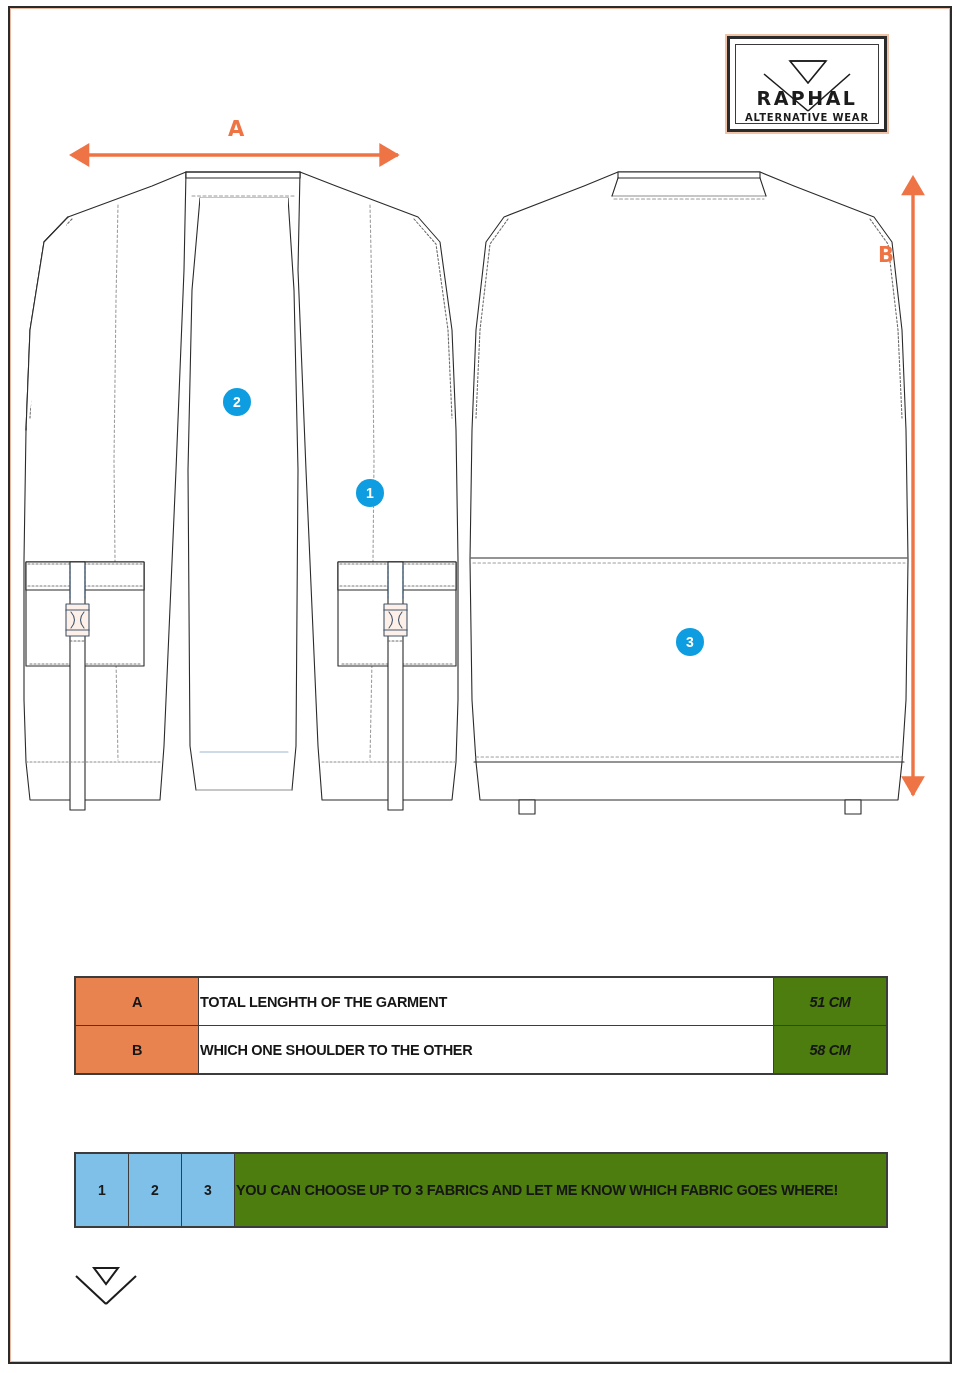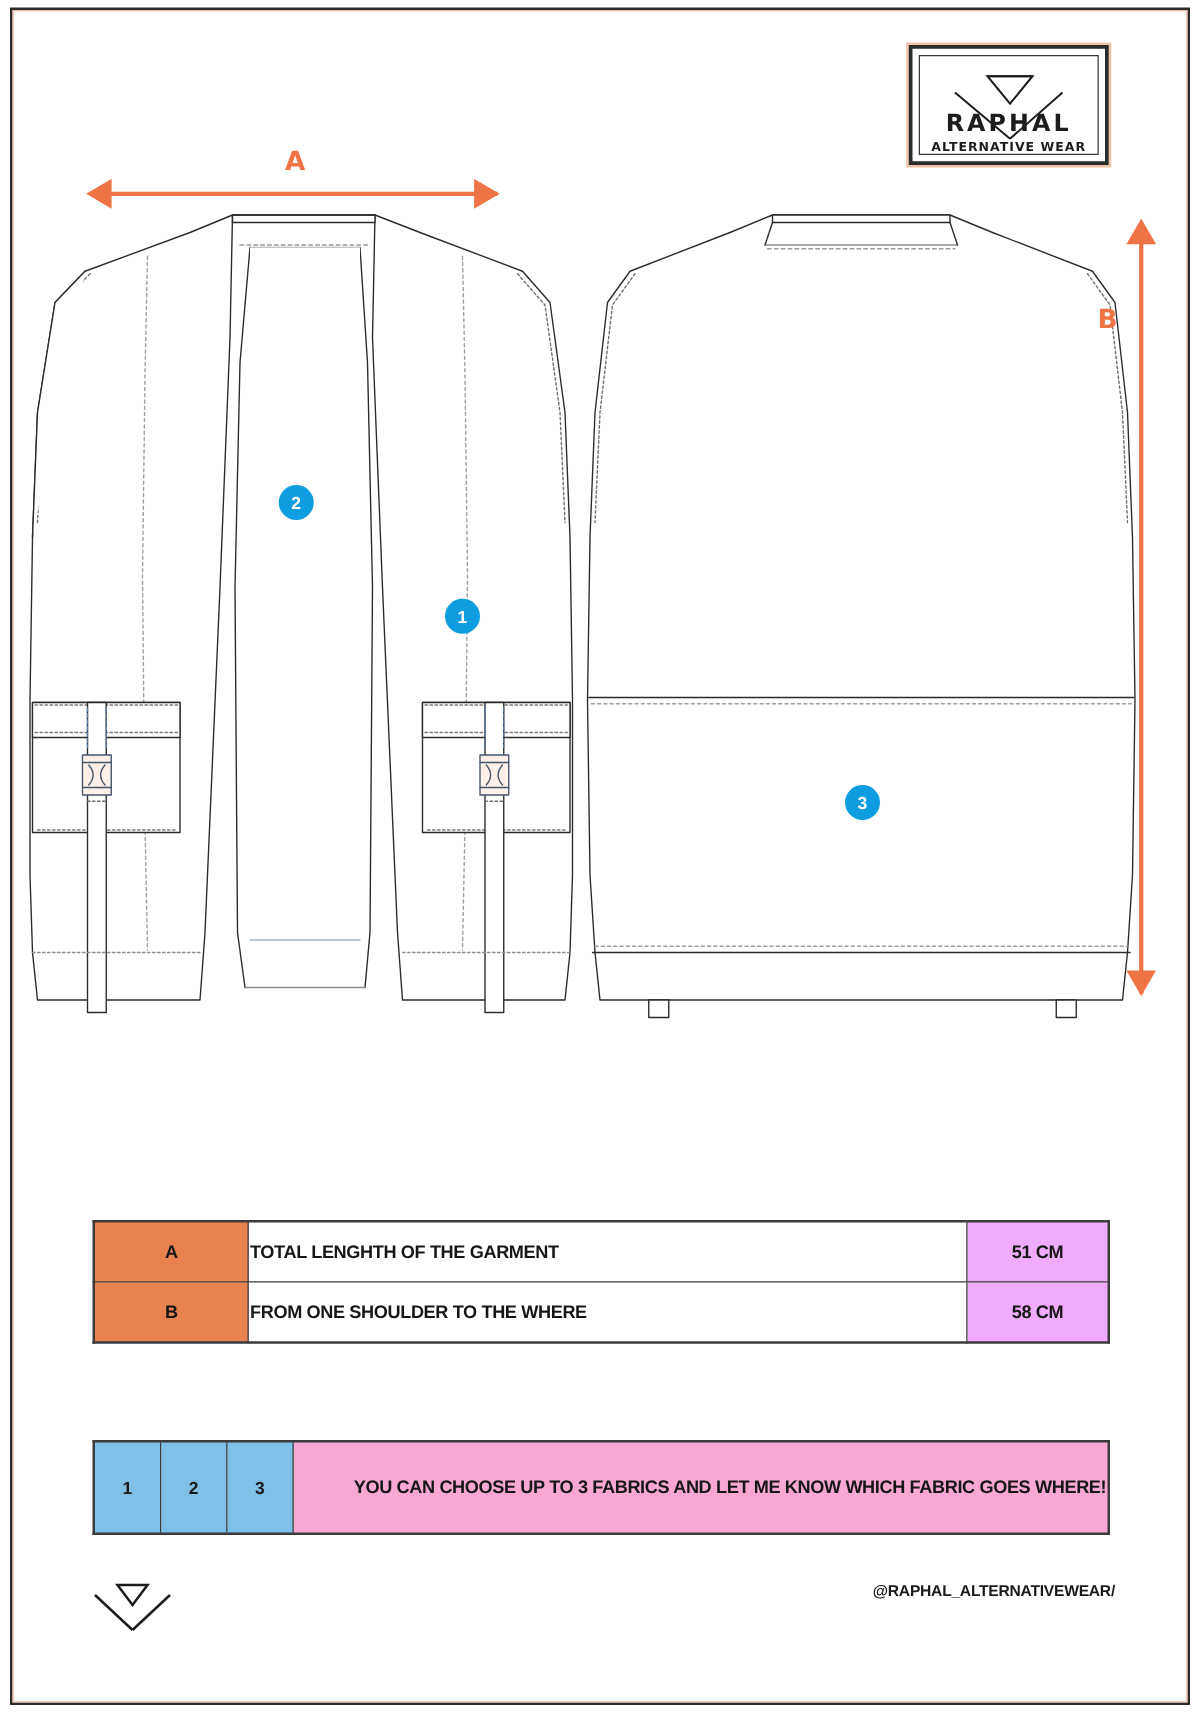--- a/index.html
+++ b/index.html
@@ -121,21 +121,22 @@
     text-align: center;
     color: #1a1a1a;
     font-size: 15px;
   }
   .mt-desc {
     background: #ffffff;
   }
   .mt-val {
     width: 110px;
     text-align: center;
-    background: #f0abfc;
+    background: #4d7c0f;
+    font-style: italic;
   }
 
   
   .fabric-table {
     position: absolute;
     left: 74px;
     top: 1152px;
     width: 814px;
     border-collapse: collapse;
     border: 2px solid #3c3c3c;
@@ -147,22 +148,22 @@
   }
   .fab-num {
     background: #7ec0e8;
     width: 50px;
     text-align: center;
     font-size: 14px;
     font-weight: bold;
     color: #1a1a1a;
   }
   .fab-text {
-    background: #f9a8d4;
-    text-align: right;
+    background: #4d7c0f;
+    text-align: left;
     font-size: 14.5px;
     font-weight: bold;
     letter-spacing: -0.3px;
     color: #161616;
   }
 
   
   .footer-mark {
     position: absolute;
     left: 70px;
@@ -338,21 +339,21 @@
 
   <table class="measure-table">
     <tbody>
       <tr>
         <td class="mt-key">A</td>
         <td class="mt-desc">TOTAL LENGHTH OF THE GARMENT</td>
         <td class="mt-val">51 CM</td>
       </tr>
       <tr>
         <td class="mt-key">B</td>
-        <td class="mt-desc">FROM ONE SHOULDER TO THE WHERE</td>
+        <td class="mt-desc">WHICH ONE SHOULDER TO THE OTHER</td>
         <td class="mt-val">58 CM</td>
       </tr>
     </tbody>
   </table>
 
   <table class="fabric-table">
     <tbody>
       <tr>
         <td class="fab-num">1</td>
         <td class="fab-num">2</td>
@@ -364,16 +365,15 @@
 
   <svg class="footer-mark" viewBox="0 0 72 50">
     <g stroke="#1c1c1c" stroke-width="2" fill="none">
       <path d="M6 14 L36 42"></path>
       <path d="M36 42 L66 14"></path>
       <path d="M24 6 L48 6 L36 22 Z"></path>
     </g>
   </svg>
 
   <div class="footer-links">
-    <div>@RAPHAL_ALTERNATIVEWEAR/</div>
   </div>
 
 </div>
 
 </body></html>

